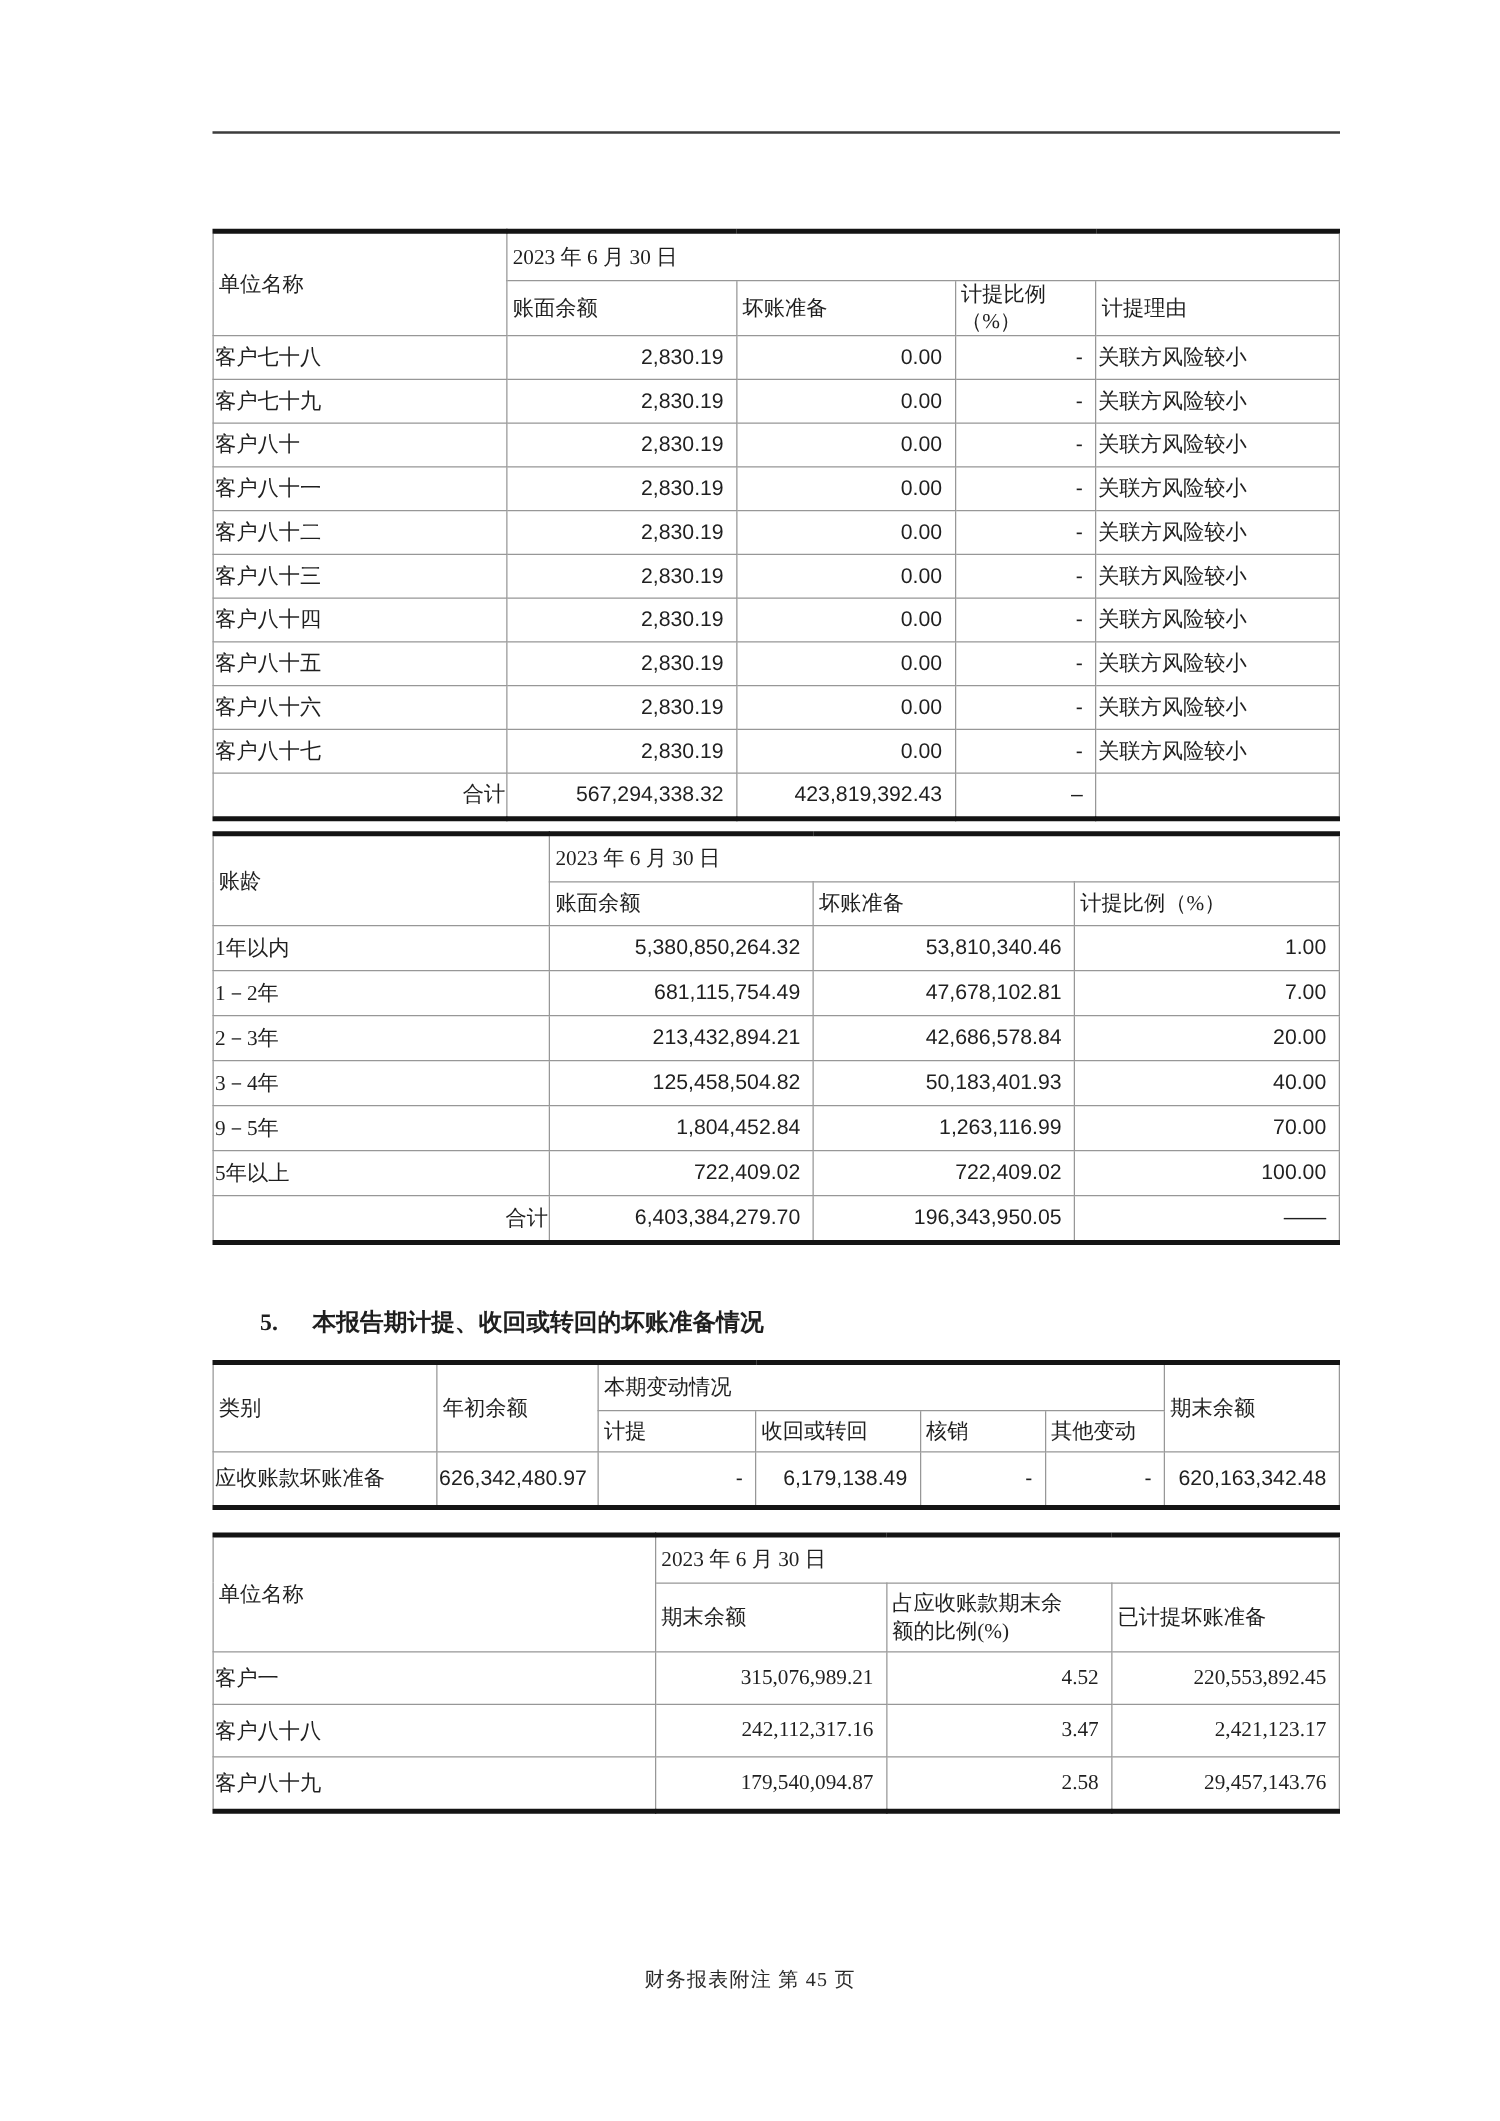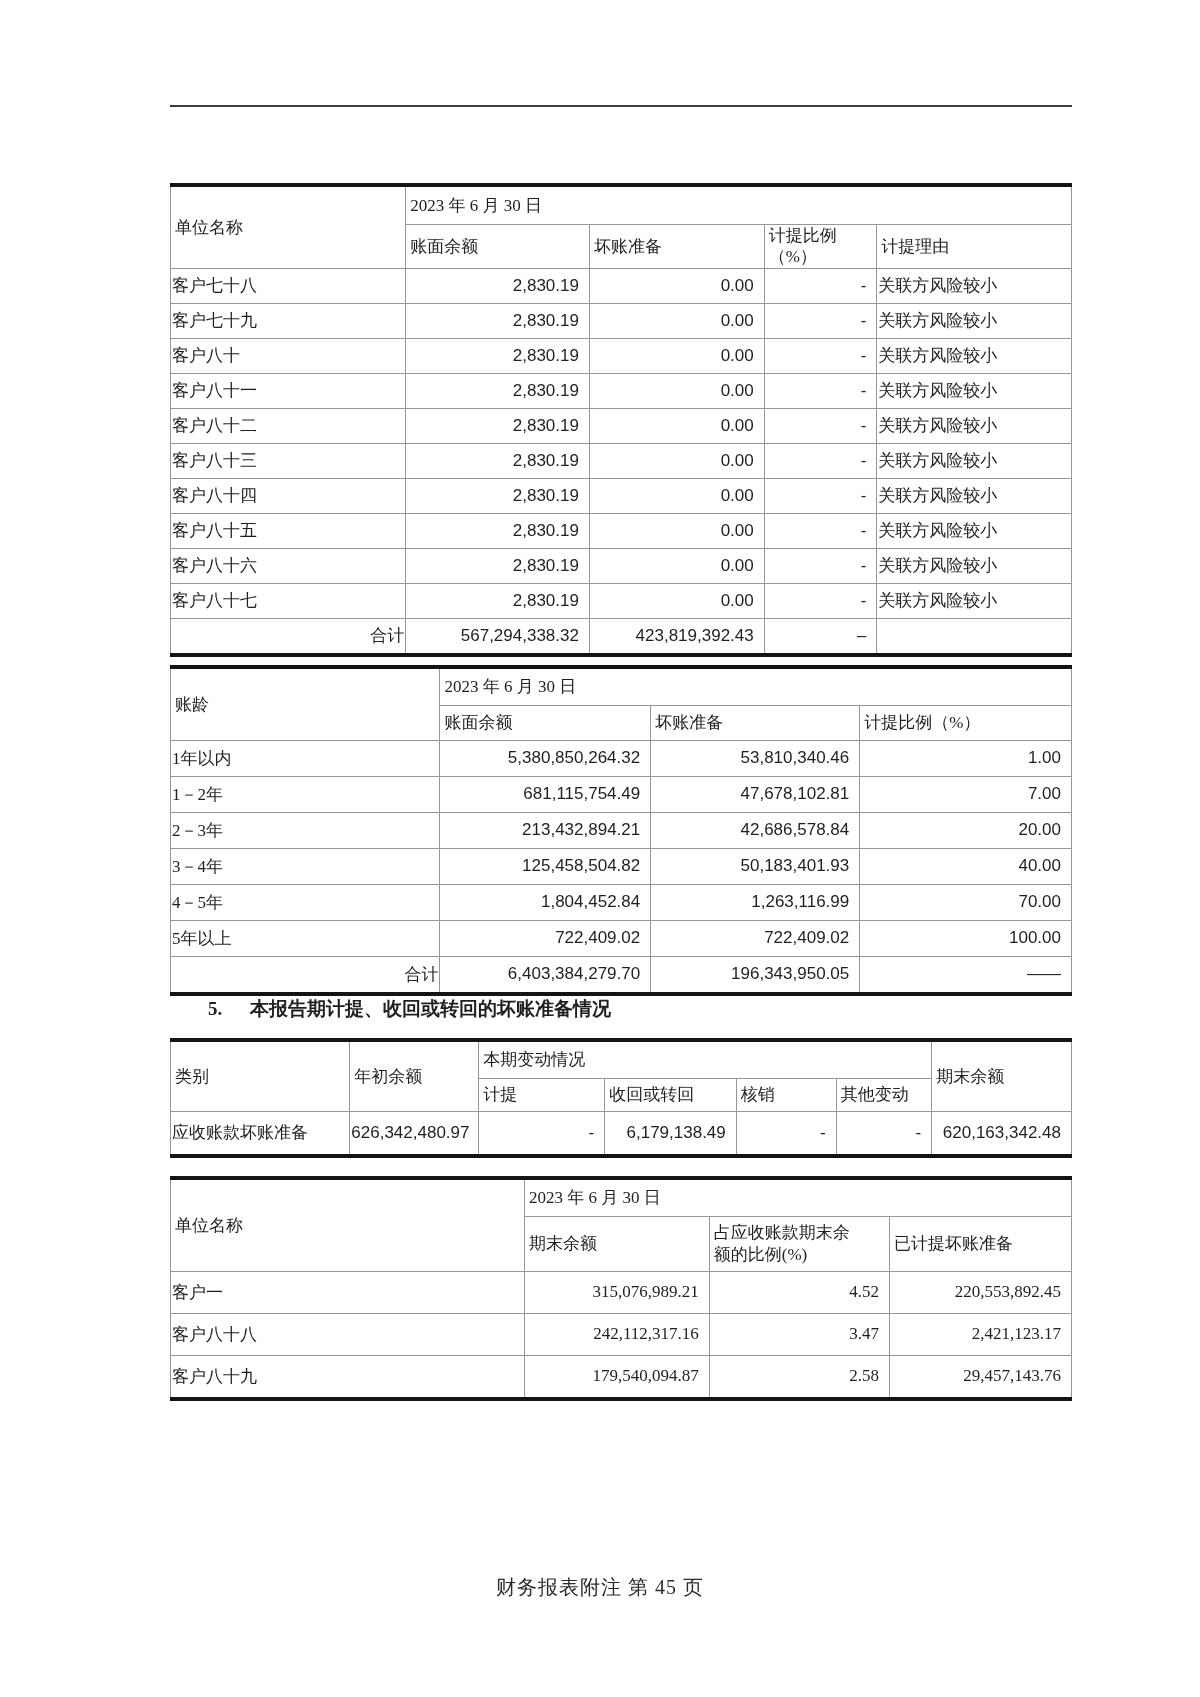--- a/index.html
+++ b/index.html
@@ -48,31 +48,31 @@
   .t3 .hr1 th { height:36px; }
   .t3 .hr2 th { height:32px; }
   .t3 td { height:40px; }
   .t4 .hr1 th { height:36px; }
   .t4 .hr2 th { height:54px; }
   .t4 td { height:39px;font-family:Liberation Serif, serif; }
 
   .m-t1 { margin-top:76px; }
   .m-h4 { margin-top:27px; }
   .m-t2 { margin-top:8px; }
-  .m-h5 { }
+  .m-h5 { margin-top:50px; }
   .m-t3 { margin-top:16px; }
   .m-h6 { margin-top:21px; }
   .m-t4 { margin-top:18px; }
 
   .sec { padding-left:38px; font-weight:bold; font-size:19px; line-height:26px; }
   .sec-num { display:inline-block; width:42px; }
 
   .footer {
     position:absolute; left:0; top:1574px; width:1200px;
-    text-align:center; font-size:20px; color:#2a2a2a; letter-spacing:1px;
+    text-align:center; font-size:16px; color:#2a2a2a; letter-spacing:1px;
   }
 </style>
 </head>
 <body>
 
 <div class="page">
   <div class="content">
 
     <div class="top-rule"></div>
 
@@ -218,21 +218,21 @@
           <td class="num">42,686,578.84</td>
           <td class="num">20.00</td>
         </tr>
         <tr>
           <td class="name">3－4年</td>
           <td class="num">125,458,504.82</td>
           <td class="num">50,183,401.93</td>
           <td class="num">40.00</td>
         </tr>
         <tr>
-          <td class="name">4－5年</td>
+          <td class="name">9－5年</td>
           <td class="num">1,804,452.84</td>
           <td class="num">1,263,116.99</td>
           <td class="num">70.00</td>
         </tr>
         <tr>
           <td class="name">5年以上</td>
           <td class="num">722,409.02</td>
           <td class="num">722,409.02</td>
           <td class="num">100.00</td>
         </tr>

